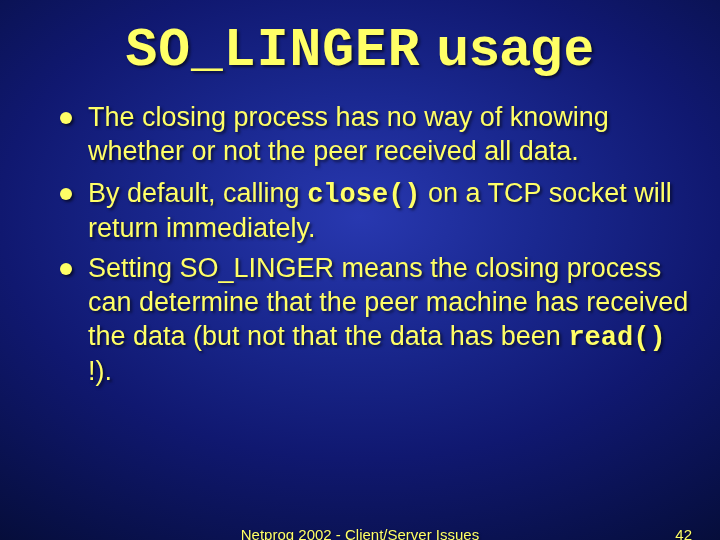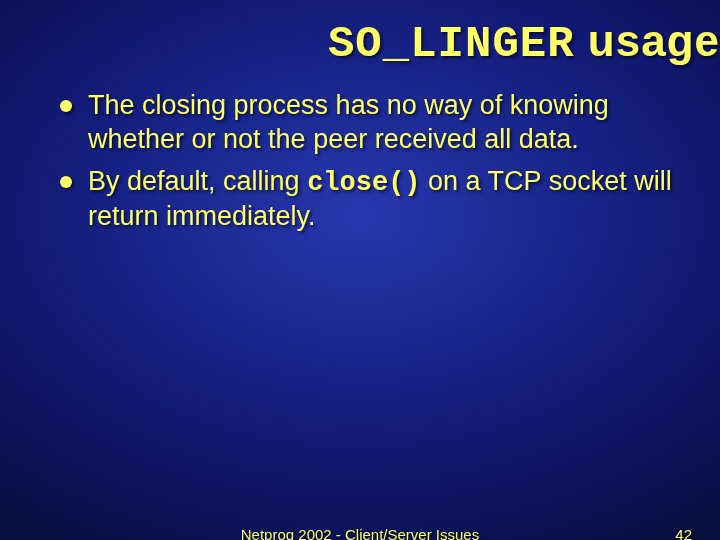--- a/index.html
+++ b/index.html
@@ -12,22 +12,22 @@
   .slide {
     width: 720px;
     height: 540px;
     background: radial-gradient(ellipse 100% 90% at 50% 40%, #2838b0 0%, #1a2890 25%, #101870 50%, #081048 75%, #020820 100%);
     color: #ffff66;
     font-family: Arial, Helvetica, sans-serif;
     position: relative;
     box-sizing: border-box;
   }
   .title {
-    text-align: right;
-    font-size: 44px;
+    text-align: center;
+    font-size: 53px;
     font-weight: bold;
     padding-top: 16px;
     letter-spacing: 1px;
     text-shadow: 2px 2px 3px rgba(0,0,0,0.6);
   }
   .title .mono {
     font-family: "Courier New", Courier, monospace;
     font-weight: bold;
   }
   .body {
@@ -86,20 +86,23 @@
   <div class="body">
 
     <div class="bullet">
       <span>The closing process has no way of knowing whether or not the peer received all data.</span><span class="mono-inline"></span><span></span>
     </div>
 
     <div class="bullet">
       <span>By default, calling </span><span class="mono-inline">close()</span><span> on a TCP socket will return immediately.</span>
     </div>
 
+    <div class="bullet">
+      <span>Setting SO_LINGER means the closing process can determine that the peer machine has received the data (but not that the data has been </span><span class="mono-inline">read()</span><span> !).</span>
+    </div>
 
   </div>
 
   <div class="footer">
     <div class="footer-center">Netprog 2002 - Client/Server Issues</div>
     <div class="footer-right">42</div>
   </div>
 
 </div>
 

